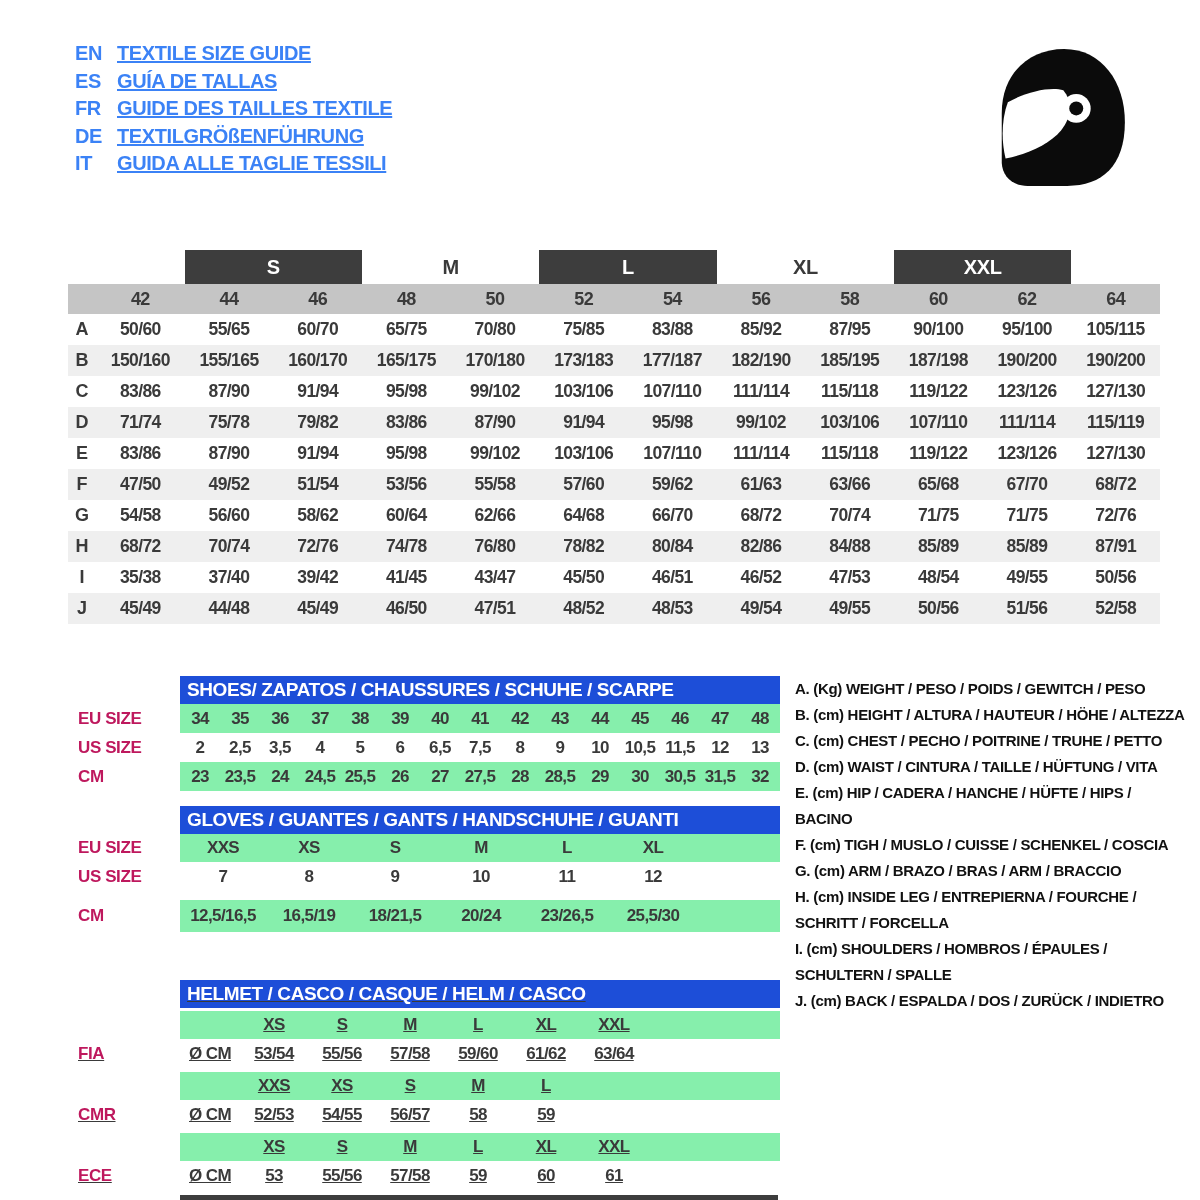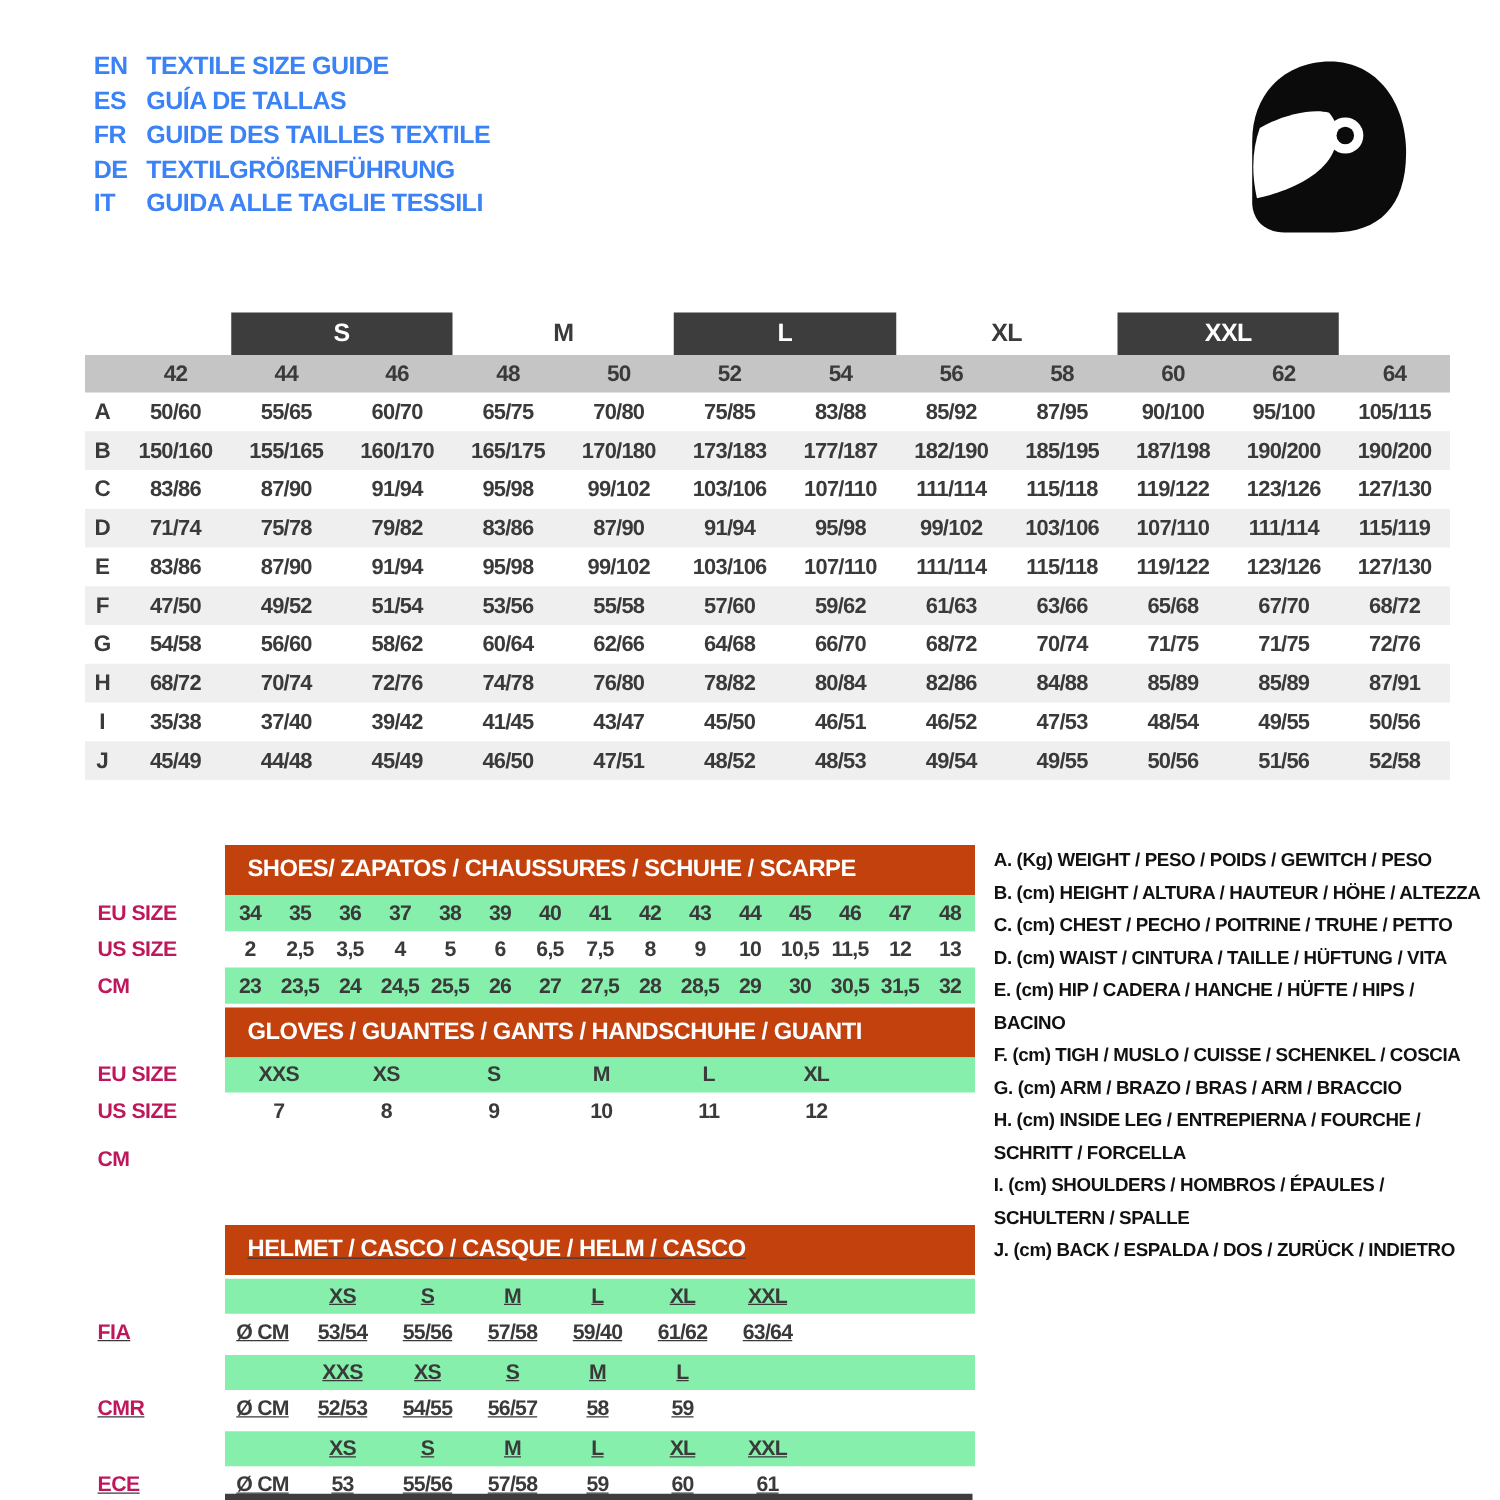--- a/index.html
+++ b/index.html
@@ -3,41 +3,41 @@
 <meta charset="utf-8">
 <style>
   html,body{margin:0;padding:0;background:#fff;}
   .page{position:relative;width:1200px;height:1200px;background:#fff;overflow:hidden;
         font-family:"Liberation Sans","DejaVu Sans",sans-serif;font-weight:700;color:#3a3a3a;}
 
   
   .langs{position:absolute;left:75px;top:40px;}
   .lang-row{display:flex;line-height:27.5px;font-size:20px;color:#3b82f6;letter-spacing:-0.4px;}
   .lang-code{width:42px;}
-  .lang-label{white-space:nowrap;}
+  .lang-label{white-space:nowrap;text-decoration:underline;}
 
   
   .helmet-wrap{position:absolute;left:982px;top:36px;width:152px;height:160px;}
 
   
   .apparel{position:absolute;left:68px;top:250px;width:1092px;}
   .size-groups{display:grid;grid-template-columns:repeat(12,1fr);height:34px;margin-left:28px;}
   .sg{display:flex;align-items:center;justify-content:center;font-size:20px;color:#3a3a3a;letter-spacing:-0.4px;}
   .sg-dark{background:#3d3d3d;color:#fff;}
   .numband{display:grid;grid-template-columns:28px repeat(12,1fr);height:30px;background:#c5c5c5;}
   .numband .acell{font-size:18px;}
   .arow{display:grid;grid-template-columns:28px repeat(12,1fr);height:31px;}
   .stripe{background:#efefef;}
   .aletter{display:flex;align-items:center;justify-content:center;font-size:18px;}
   .acell{display:flex;align-items:center;justify-content:center;font-size:17.5px;letter-spacing:-0.6px;white-space:nowrap;}
 
   
   .section{position:absolute;left:68px;width:1092px;}
-  .tbar{margin-left:112px;width:600px;height:40px;background:#c2410c;color:#fff;display:flex;
-        align-items:center;padding-left:18px;box-sizing:border-box;font-size:19px;letter-spacing:-0.4px;white-space:nowrap;}
+  .tbar{margin-left:112px;width:600px;height:28px;background:#1d4ed8;color:#fff;display:flex;
+        align-items:center;padding-left:7px;box-sizing:border-box;font-size:19px;letter-spacing:-0.4px;white-space:nowrap;}
   .lrow{position:relative;display:flex;align-items:stretch;}
   .rlabel{width:112px;display:flex;align-items:center;padding-left:10px;box-sizing:border-box;
           font-size:17px;color:#be185d;letter-spacing:-0.4px;}
   .band{width:600px;display:grid;}
   .shaded{background:#86efac;}
   .cell{display:flex;align-items:center;justify-content:center;font-size:17px;letter-spacing:-0.6px;white-space:nowrap;}
   .sgrid15{grid-template-columns:repeat(15,40px);}
   .ggrid6{grid-template-columns:repeat(6,86px) 1fr;}
   .hgrid{grid-template-columns:60px repeat(6,68px) 1fr;}
   .h29{height:29px;} .h28{height:28px;} .h30{height:30px;} .h32{height:32px;}
@@ -351,20 +351,28 @@
             <div class="cell">7</div>
             <div class="cell">8</div>
             <div class="cell">9</div>
             <div class="cell">10</div>
             <div class="cell">11</div>
             <div class="cell">12</div>
           </div>
         </div>
         <div class="lrow h32 gap8">
           <div class="rlabel">CM</div>
+          <div class="band ggrid6 shaded">
+            <div class="cell">12,5/16,5</div>
+            <div class="cell">16,5/19</div>
+            <div class="cell">18/21,5</div>
+            <div class="cell">20/24</div>
+            <div class="cell">23/26,5</div>
+            <div class="cell">25,5/30</div>
+          </div>
         </div>
       </div>
   </div>
 
   <div class="section" style="top:980px;text-decoration:underline;">
     <div class="tbar">HELMET / CASCO / CASQUE / HELM / CASCO</div>
     <div id="helmet-rows">
         <div class="lrow h28 gap3">
           <div class="rlabel"></div>
           <div class="band hgrid shaded">
@@ -377,21 +385,21 @@
             <div class="cell">XXL</div>
           </div>
         </div>
         <div class="lrow h30">
           <div class="rlabel">FIA</div>
           <div class="band hgrid">
             <div class="cell">Ø CM</div>
             <div class="cell">53/54</div>
             <div class="cell">55/56</div>
             <div class="cell">57/58</div>
-            <div class="cell">59/40</div>
+            <div class="cell">59/60</div>
             <div class="cell">61/62</div>
             <div class="cell">63/64</div>
           </div>
         </div>
         <div class="lrow h28 gap3">
           <div class="rlabel"></div>
           <div class="band hgrid shaded">
             <div class="cell"></div>
             <div class="cell">XXS</div>
             <div class="cell">XS</div>

